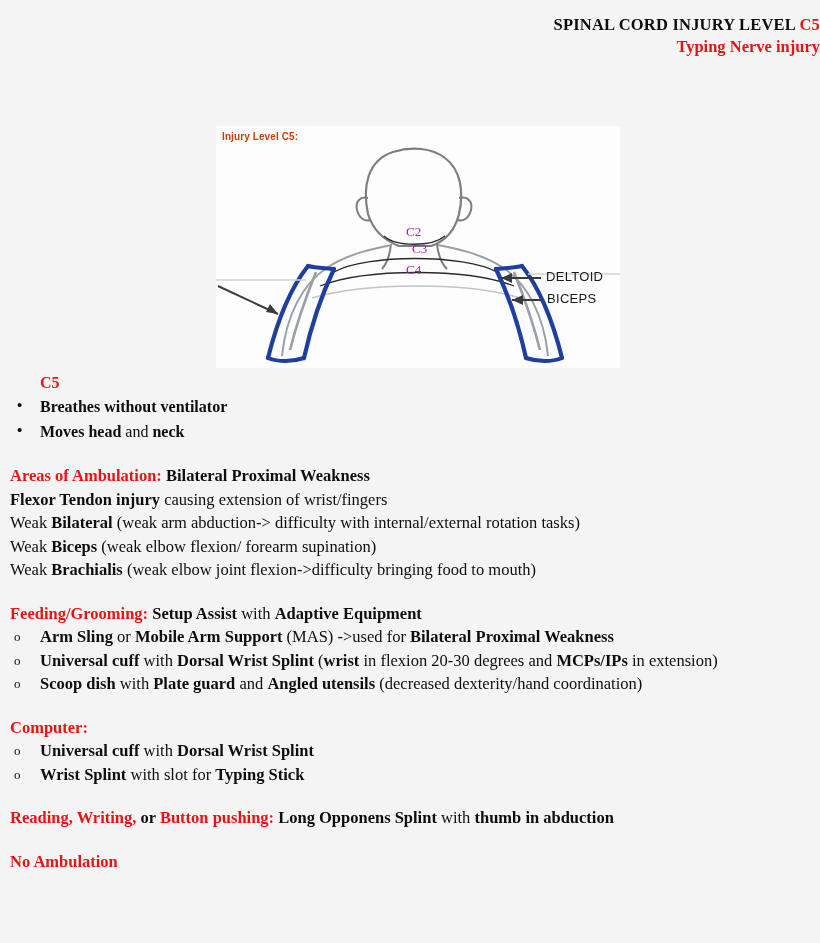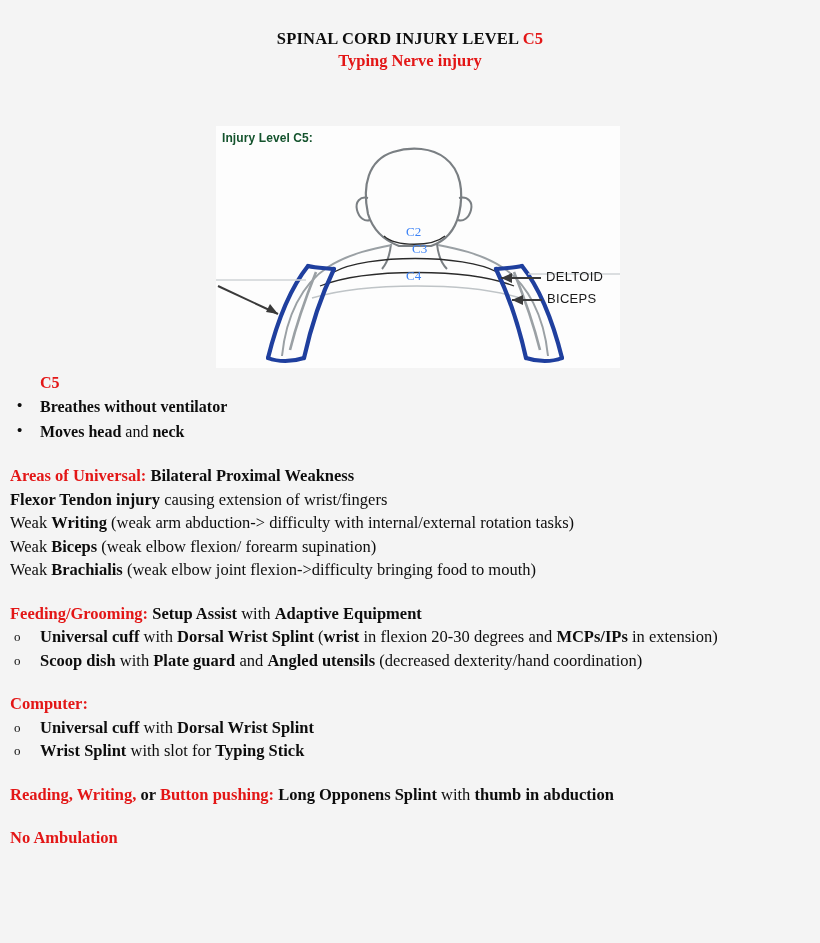--- a/index.html
+++ b/index.html
@@ -9,21 +9,21 @@
     height: 943px;
     background: #f4f4f4;
     font-family: "Liberation Serif", "DejaVu Serif", serif;
     color: #0d0d0d;
     overflow: hidden;
     position: relative;
   }
   .page { position: relative; width: 820px; height: 943px; }
 
   
-  .title-block { text-align: center; padding-top: 28px; }
+  .title-block { text-align: right; padding-top: 14px; }
   .title-line1 {
     font-size: 16.5px; font-weight: bold; letter-spacing: .2px;
     line-height: 21px;
   }
   .title-line2 {
     font-size: 16.5px; font-weight: bold; color: #e31616;
     line-height: 21px; margin-top: 1px;
   }
   .red { color: #e31616; }
   .blk { color: #0d0d0d; }
@@ -32,39 +32,39 @@
   .figure {
     position: absolute; left: 216px; top: 126px;
     width: 404px; height: 242px;
     background: #fdfdfd;
     overflow: hidden;
   }
   .figure svg { display: block; }
   .fig-caption {
     position: absolute; left: 6px; top: 5px;
     font-family: "Liberation Sans", "DejaVu Sans", sans-serif;
-    font-size: 12px; font-weight: bold; color: #14532d;
+    font-size: 10px; font-weight: bold; color: #c2410c;
     letter-spacing: .1px;
   }
   .fig-label {
     position: absolute;
     font-family: "Liberation Sans", "DejaVu Sans", sans-serif;
     font-size: 13px; font-weight: normal; color: #1a1a1a;
     letter-spacing: .3px;
   }
   .lbl-deltoid { left: 330px; top: 143px; }
   .lbl-biceps  { left: 331px; top: 165px; }
   .vert-lbl {
     position: absolute;
     font-family: "Liberation Serif", serif;
-    font-size: 13px; color: #3b82f6;
+    font-size: 13px; color: #a21caf;
   }
   .lbl-c2 { left: 190px; top: 98px; }
   .lbl-c3 { left: 196px; top: 115px; }
-  .lbl-c4 { left: 190px; top: 142px; }
+  .lbl-c4 { left: 190px; top: 136px; }
 
   
   .content { position: absolute; left: 0; top: 372px; width: 820px; }
 
   .c5-head {
     font-size: 16px; font-weight: bold; color: #e31616;
     margin-left: 40px; line-height: 22px;
   }
   ul.c5-list {
     list-style: none; margin: 0; padding: 0;
@@ -169,35 +169,36 @@
 
   <div class="content">
 
     <div class="c5-head">C5</div>
     <ul class="c5-list">
       <li><span>Breathes without ventilator</span></li>
       <li><span>Moves head</span><span style="font-weight:normal"> and </span><span>neck</span></li>
     </ul>
 
     <div class="para-block">
-      <div class="line"><span class="heading-inline">Areas of Universal:</span><b> Bilateral Proximal Weakness</b></div>
+      <div class="line"><span class="heading-inline">Areas of Ambulation:</span><b> Bilateral Proximal Weakness</b></div>
 
       <div class="line"><b>Flexor Tendon injury</b><span> causing extension of wrist/fingers</span></div>
 
-      <div class="line"><span>Weak </span><b>Writing</b><span> (weak arm abduction-&gt; difficulty with internal/external rotation tasks)</span></div>
+      <div class="line"><span>Weak </span><b>Bilateral</b><span> (weak arm abduction-&gt; difficulty with internal/external rotation tasks)</span></div>
 
       <div class="line"><span>Weak </span><b>Biceps</b><span> (weak elbow flexion/ forearm supination)</span></div>
 
       <div class="line"><span>Weak </span><b>Brachialis</b><span> (weak elbow joint flexion-&gt;difficulty bringing food to mouth)</span></div>
     </div>
 
     <div class="para-block">
       <div class="line"><span class="heading-inline">Feeding/Grooming:</span><b> Setup Assist</b><span> with </span><b>Adaptive Equipment</b></div>
 
       <ul class="sub-list">
+        <li><span class="seg-host"><b>Arm Sling</b><span> or </span><b>Mobile Arm Support</b><span> (MAS) -&gt;used for </span><b>Bilateral Proximal Weakness</b></span></li>
         <li><span class="seg-host"><b>Universal cuff</b><span> with </span><b>Dorsal Wrist Splint</b><span> (</span><b>wrist</b><span> in flexion 20-30 degrees and </span><b>MCPs/IPs</b><span> in extension)</span></span></li>
       </ul>
 
 
       <ul class="sub-list">
         <li><span class="seg-host"><b>Scoop dish</b><span> with </span><b>Plate guard</b><span> and </span><b>Angled utensils</b><span> (decreased dexterity/hand coordination)</span></span></li>
       </ul>
     </div>
 
     <div class="para-block">

